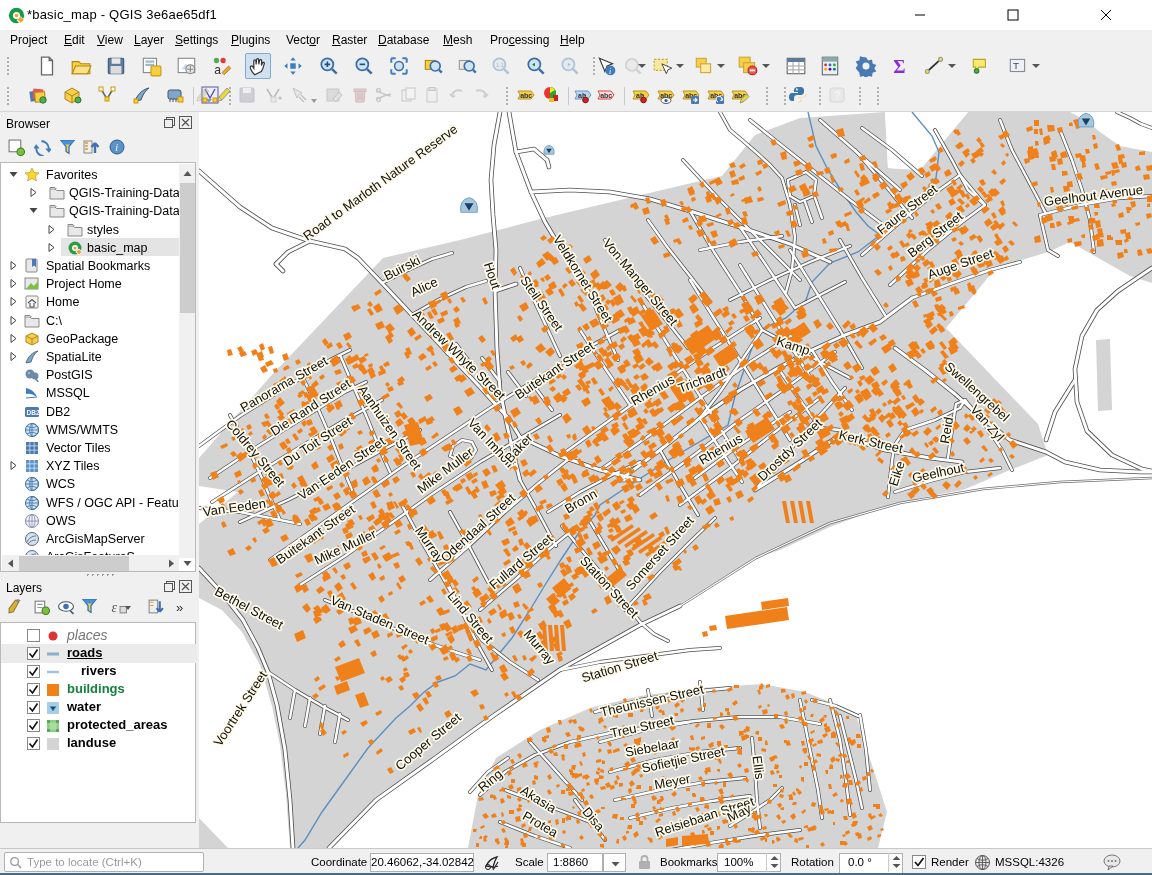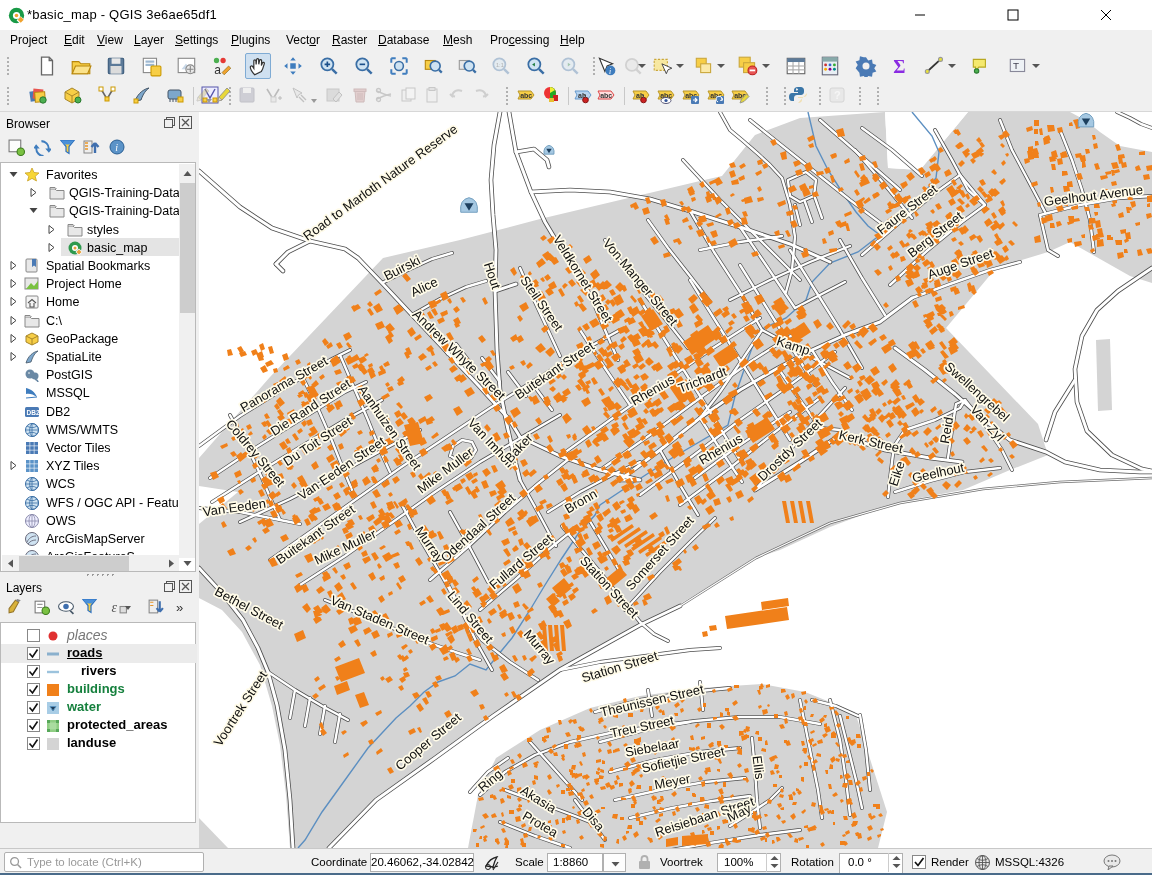--- a/index.html
+++ b/index.html
@@ -785,21 +785,21 @@
       </svg>
       <div style="position:absolute;left:66px;top:58px;font-size:13px;font-style:normal;color:#15803d;font-weight:bold;">buildings</div>
       <svg style="position:absolute;left:26px;top:78px" width="13" height="13" viewBox="0 0 13 13">
         <rect x="0.5" y="0.5" width="12" height="12" fill="#fff" stroke="#888"></rect>
         <path d="M2.5 6.5l3 3.5 5-7.5" fill="none" stroke="#111" stroke-width="1.6"></path>
       </svg>
       <svg style="position:absolute;left:45px;top:78px" width="14" height="14" viewBox="0 0 14 14">
         <rect x="1" y="1" width="12" height="12" fill="#a8cde6"></rect>
         <path d="M4 5.5h6l-3 4.5z" fill="#1d3f5e" stroke="#5a93bf"></path>
       </svg>
-      <div style="position:absolute;left:66px;top:76px;font-size:13px;font-style:normal;color:#15803d;font-weight:bold;">water</div>
+      <div style="position:absolute;left:66px;top:76px;font-size:13px;font-style:normal;color:#000000;font-weight:bold;">water</div>
       <svg style="position:absolute;left:26px;top:96px" width="13" height="13" viewBox="0 0 13 13">
         <rect x="0.5" y="0.5" width="12" height="12" fill="#fff" stroke="#888"></rect>
         <path d="M2.5 6.5l3 3.5 5-7.5" fill="none" stroke="#111" stroke-width="1.6"></path>
       </svg>
       <svg style="position:absolute;left:45px;top:96px" width="14" height="14" viewBox="0 0 14 14">
         <rect x="1" y="1" width="12" height="12" fill="#8fcd83"></rect>
         <rect x="3.5" y="3.5" width="7" height="7" fill="#aadca0"></rect>
         <path d="M1 1h3v3H1zM10 1h3v3h-3zM1 10h3v3H1zM10 10h3v3h-3z" fill="#57a85a"></path>
       </svg>
       <div style="position:absolute;left:66px;top:94px;font-size:13px;font-style:normal;color:#000;font-weight:bold;">protected_areas</div>
@@ -832,21 +832,21 @@
     <div class="inbox" style="left:547px;top:4px;width:56px;height:19px;padding-left:5px;line-height:17px">1:8860</div>
     <div style="position:absolute;left:603px;top:4px;width:23px;height:19px;background:#fdfdfd;border:1px solid #b0b0b0">
       <svg style="position:absolute;left:7px;top:7px" width="9" height="7" viewBox="0 0 9 7">
         <path d="M0.5 1l4 4.5L8.5 1z" fill="#555"></path>
       </svg>
     </div>
     <svg style="position:absolute;left:638px;top:6px" width="13" height="15" viewBox="0 0 13 15">
       <rect x="1" y="6" width="11" height="8" rx="1" fill="#b0b0b0"></rect>
       <path d="M3.5 6V4a3 3 0 0 1 6 0v2" fill="none" stroke="#b0b0b0" stroke-width="1.8"></path>
     </svg>
-    <span class="sb-label" style="left:660px">Voortrek</span>
+    <span class="sb-label" style="left:660px">Bookmarks</span>
     <div class="inbox" style="left:717px;top:4px;width:64px;height:19px;padding-left:6px;line-height:17px">100%</div>
     <div style="position:absolute;left:766px;top:4px;width:15px;height:19px;border-left:1px solid #ccc">
       <svg style="position:absolute;left:3px;top:2px" width="9" height="6" viewBox="0 0 9 6">
         <path d="M0.5 5L4.5 1 8.5 5z" fill="#555"></path>
       </svg>
       <svg style="position:absolute;left:3px;top:10px" width="9" height="6" viewBox="0 0 9 6">
         <path d="M0.5 1l4 4 4-4z" fill="#555"></path>
       </svg>
     </div>
     <span class="sb-label" style="left:791px">Rotation</span>

